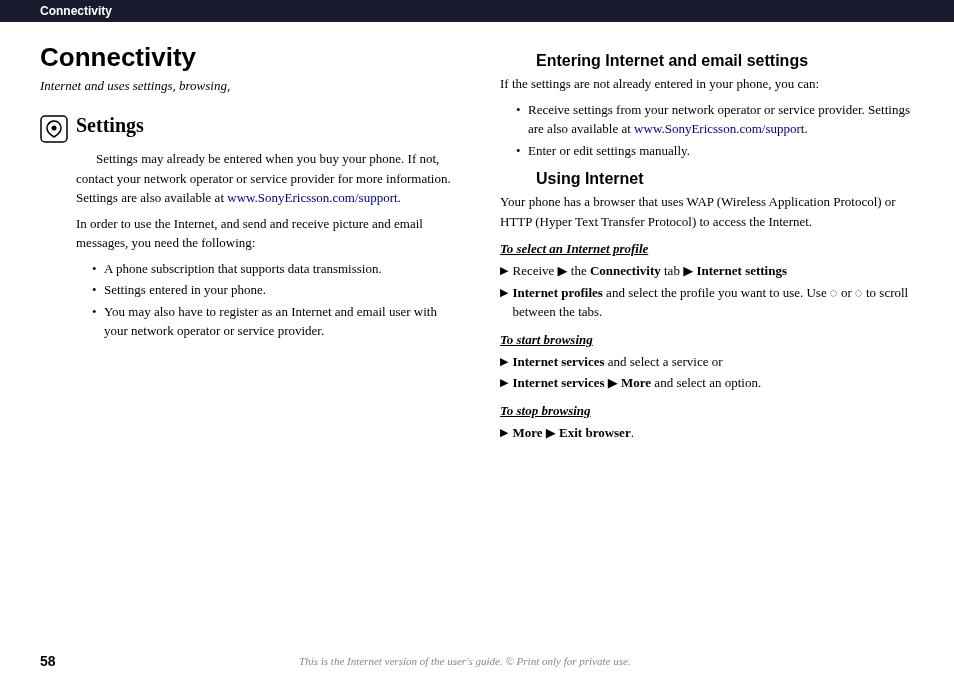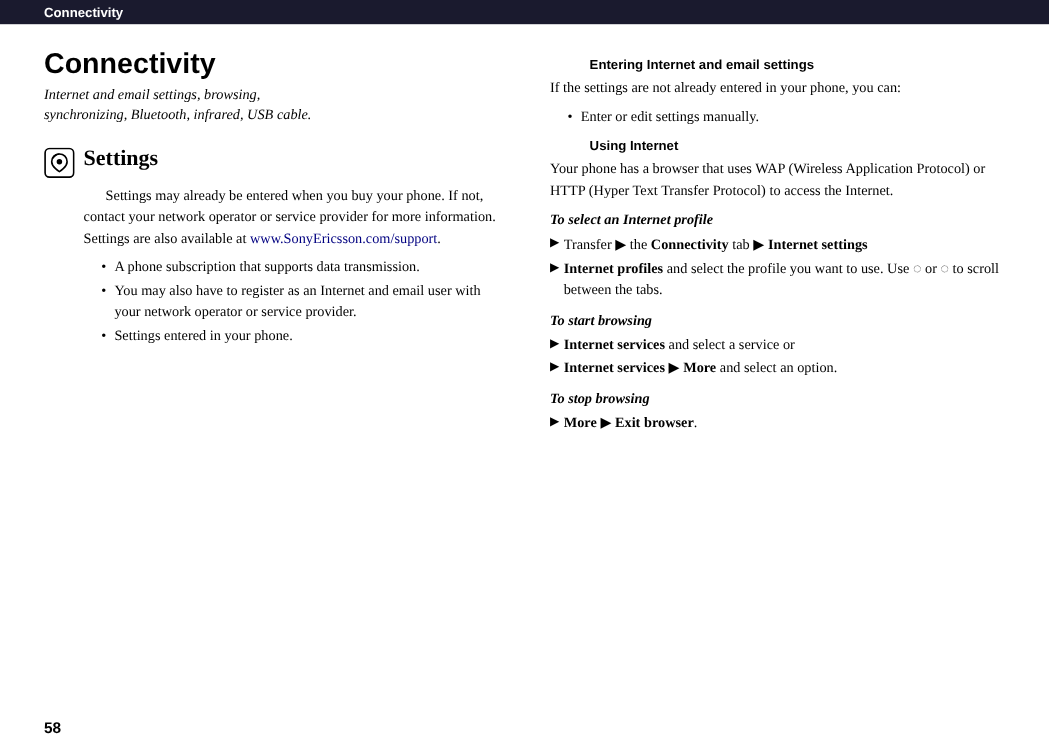--- a/index.html
+++ b/index.html
@@ -112,33 +112,34 @@
     }
 
     .bullet-list li::before {
       content: '•';
       position: absolute;
       left: 0;
     }
 
     .subsection-title {
       font-family: Arial, sans-serif;
-      font-size: 12px;
+      font-size: 16px;
       font-weight: bold;
       margin-bottom: 4px;
       margin-top: 10px;
       padding-left: 36px;
     }
 
     .italic-title {
       font-style: italic;
       font-weight: bold;
       font-size: 13px;
       margin-bottom: 4px;
       margin-top: 10px;
+      text-decoration: underline;
     }
 
     .link-text {
       color: #000080;
       text-decoration: none;
     }
 
     .arrow-item {
       display: flex;
       align-items: flex-start;
@@ -198,67 +199,70 @@
     <span>Connectivity</span>
   </div>
 
   <div class="content-area">
 
     <div class="left-column">
 
       <h1 class="page-title">Connectivity</h1>
 
       <p class="page-subtitle">
-        <span>Internet and email settings, browsing,</span><br>
-        <span>synchronizing, Bluetooth, infrared, USB cable.</span>
+        <span>Internet and uses settings, browsing,</span><br>
       </p>
 
       <div class="section-heading">
 
         <svg class="settings-icon" viewBox="0 0 28 28" xmlns="http://www.w3.org/2000/svg">
           <rect x="1" y="1" width="26" height="26" rx="4" ry="4" fill="none" stroke="#000" stroke-width="1.5"></rect>
           <path d="M14 6 C 10 6, 7 9, 7 13 C 7 18, 14 22, 14 22 C 14 22, 21 18, 21 13 C 21 9, 18 6, 14 6 Z" fill="none" stroke="#000" stroke-width="1.5"></path>
           <circle cx="14" cy="13" r="2.5" fill="#000"></circle>
           <path d="M8 10 C 9.5 7.5, 11.5 6.2, 14 6" fill="none" stroke="#000" stroke-width="1.2"></path>
         </svg>
         <h2 class="section-title">Settings</h2>
       </div>
 
       <div class="settings-section">
 
         <p class="body-text indented">
           <span>Settings may already be entered when you buy your phone. If not, contact your network operator or service provider for more information. Settings are also available at </span><span class="link-text">www.SonyEricsson.com/support</span><span>.</span>
         </p>
 
+        <p class="body-text">In order to use the Internet, and send and receive picture and email messages, you need the following:</p>
 
         <ul class="bullet-list">
           <li><span>A phone subscription that supports data transmission.</span></li>
+          <li><span>Settings entered in your phone.</span></li>
           <li><span>You may also have to register as an Internet and email user with your network operator or service provider.</span></li>
-          <li><span>Settings entered in your phone.</span></li>
         </ul>
       </div>
     </div>
 
     <div class="right-column">
 
       <p class="subsection-title">Entering Internet and email settings</p>
       <p class="body-text">If the settings are not already entered in your phone, you can:</p>
       <ul class="bullet-list">
+        <li>
+          <span>Receive settings from your network operator or service provider. Settings are also available at </span><span class="link-text">www.SonyEricsson.com/support</span><span>.</span>
+        </li>
         <li>Enter or edit settings manually.</li>
       </ul>
 
       <p class="subsection-title">Using Internet</p>
       <p class="body-text">Your phone has a browser that uses WAP (Wireless Application Protocol) or HTTP (Hyper Text Transfer Protocol) to access the Internet.</p>
 
       <p class="italic-title">To select an Internet profile</p>
 
       <div class="arrow-item">
         <span class="arrow">▶</span>
         <span class="arrow-content">
-          <span>Transfer ▶ the </span><strong>Connectivity</strong><span> tab ▶ </span><strong>Internet settings</strong>
+          <span>Receive ▶ the </span><strong>Connectivity</strong><span> tab ▶ </span><strong>Internet settings</strong>
         </span>
       </div>
       <div class="arrow-item">
         <span class="arrow">▶</span>
         <span class="arrow-content">
           <strong>Internet profiles</strong><span> and select the profile you want to use. Use ◌ or ◌ to scroll between the tabs.</span>
         </span>
       </div>
 
       <p class="italic-title">To start browsing</p>
@@ -283,16 +287,17 @@
         <span class="arrow-content">
           <strong>More</strong><span> ▶ </span><strong>Exit browser</strong><span>.</span>
         </span>
       </div>
 
     </div>
   </div>
 
   <div class="page-footer">
     <span class="page-number">58</span>
+    <span class="footer-disclaimer">This is the Internet version of the user's guide. © Print only for private use.</span>
     <span style="flex:0 0 40px;"></span>
   </div>
 
 </div>
 
 </body></html>

